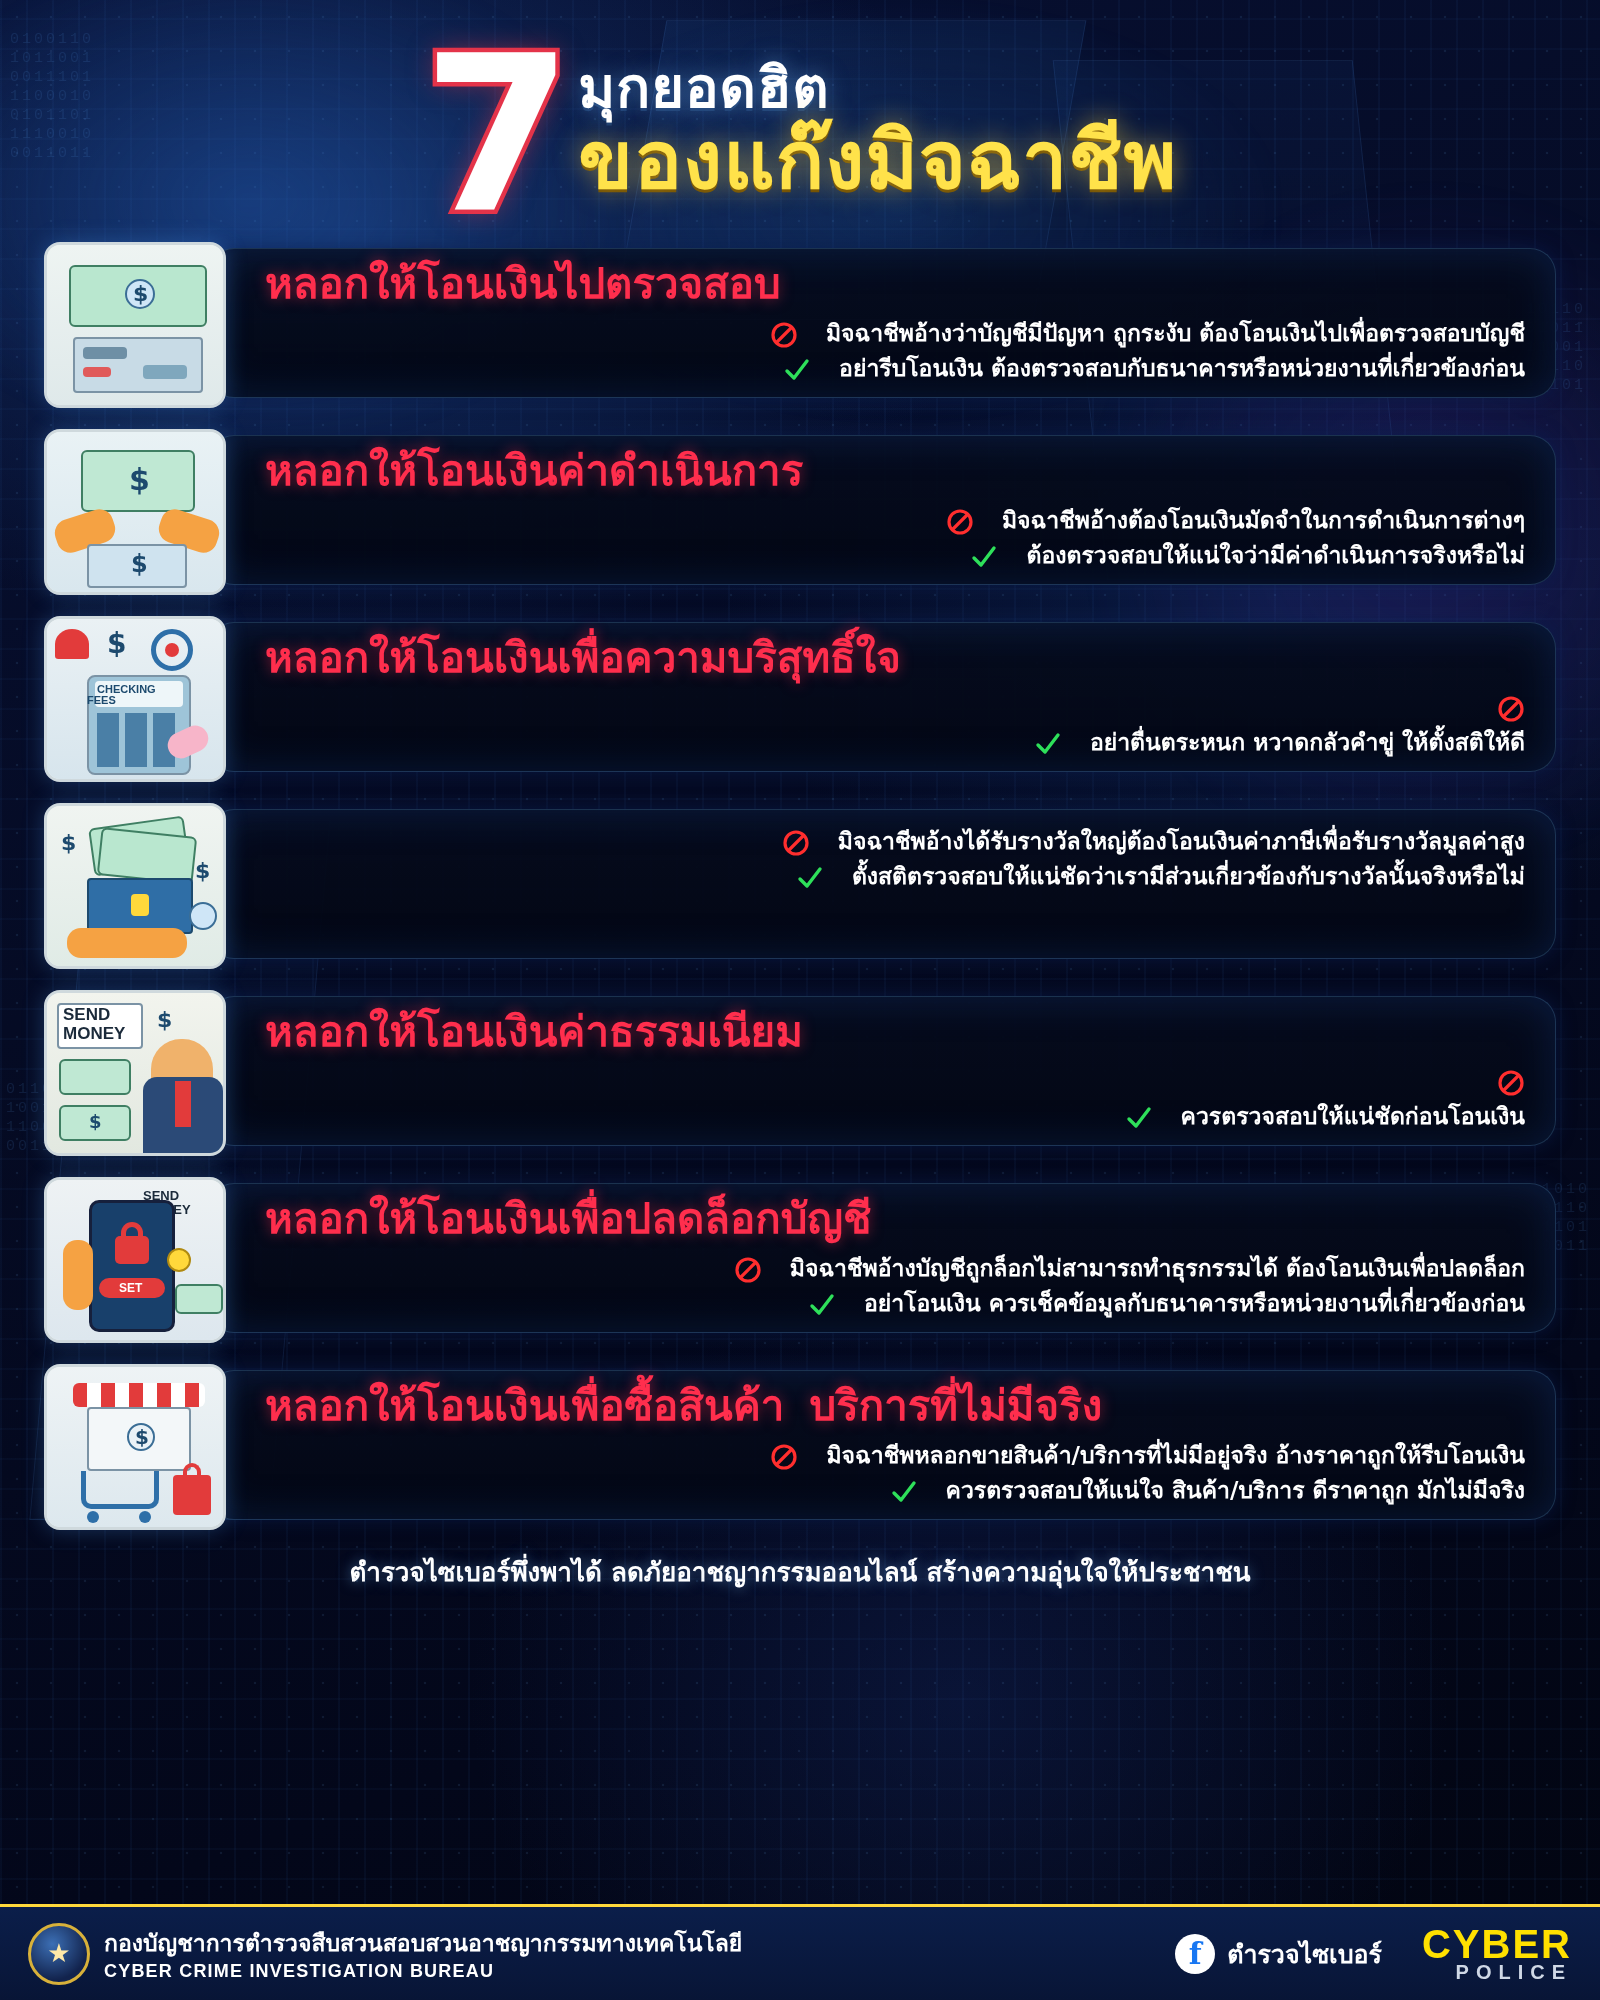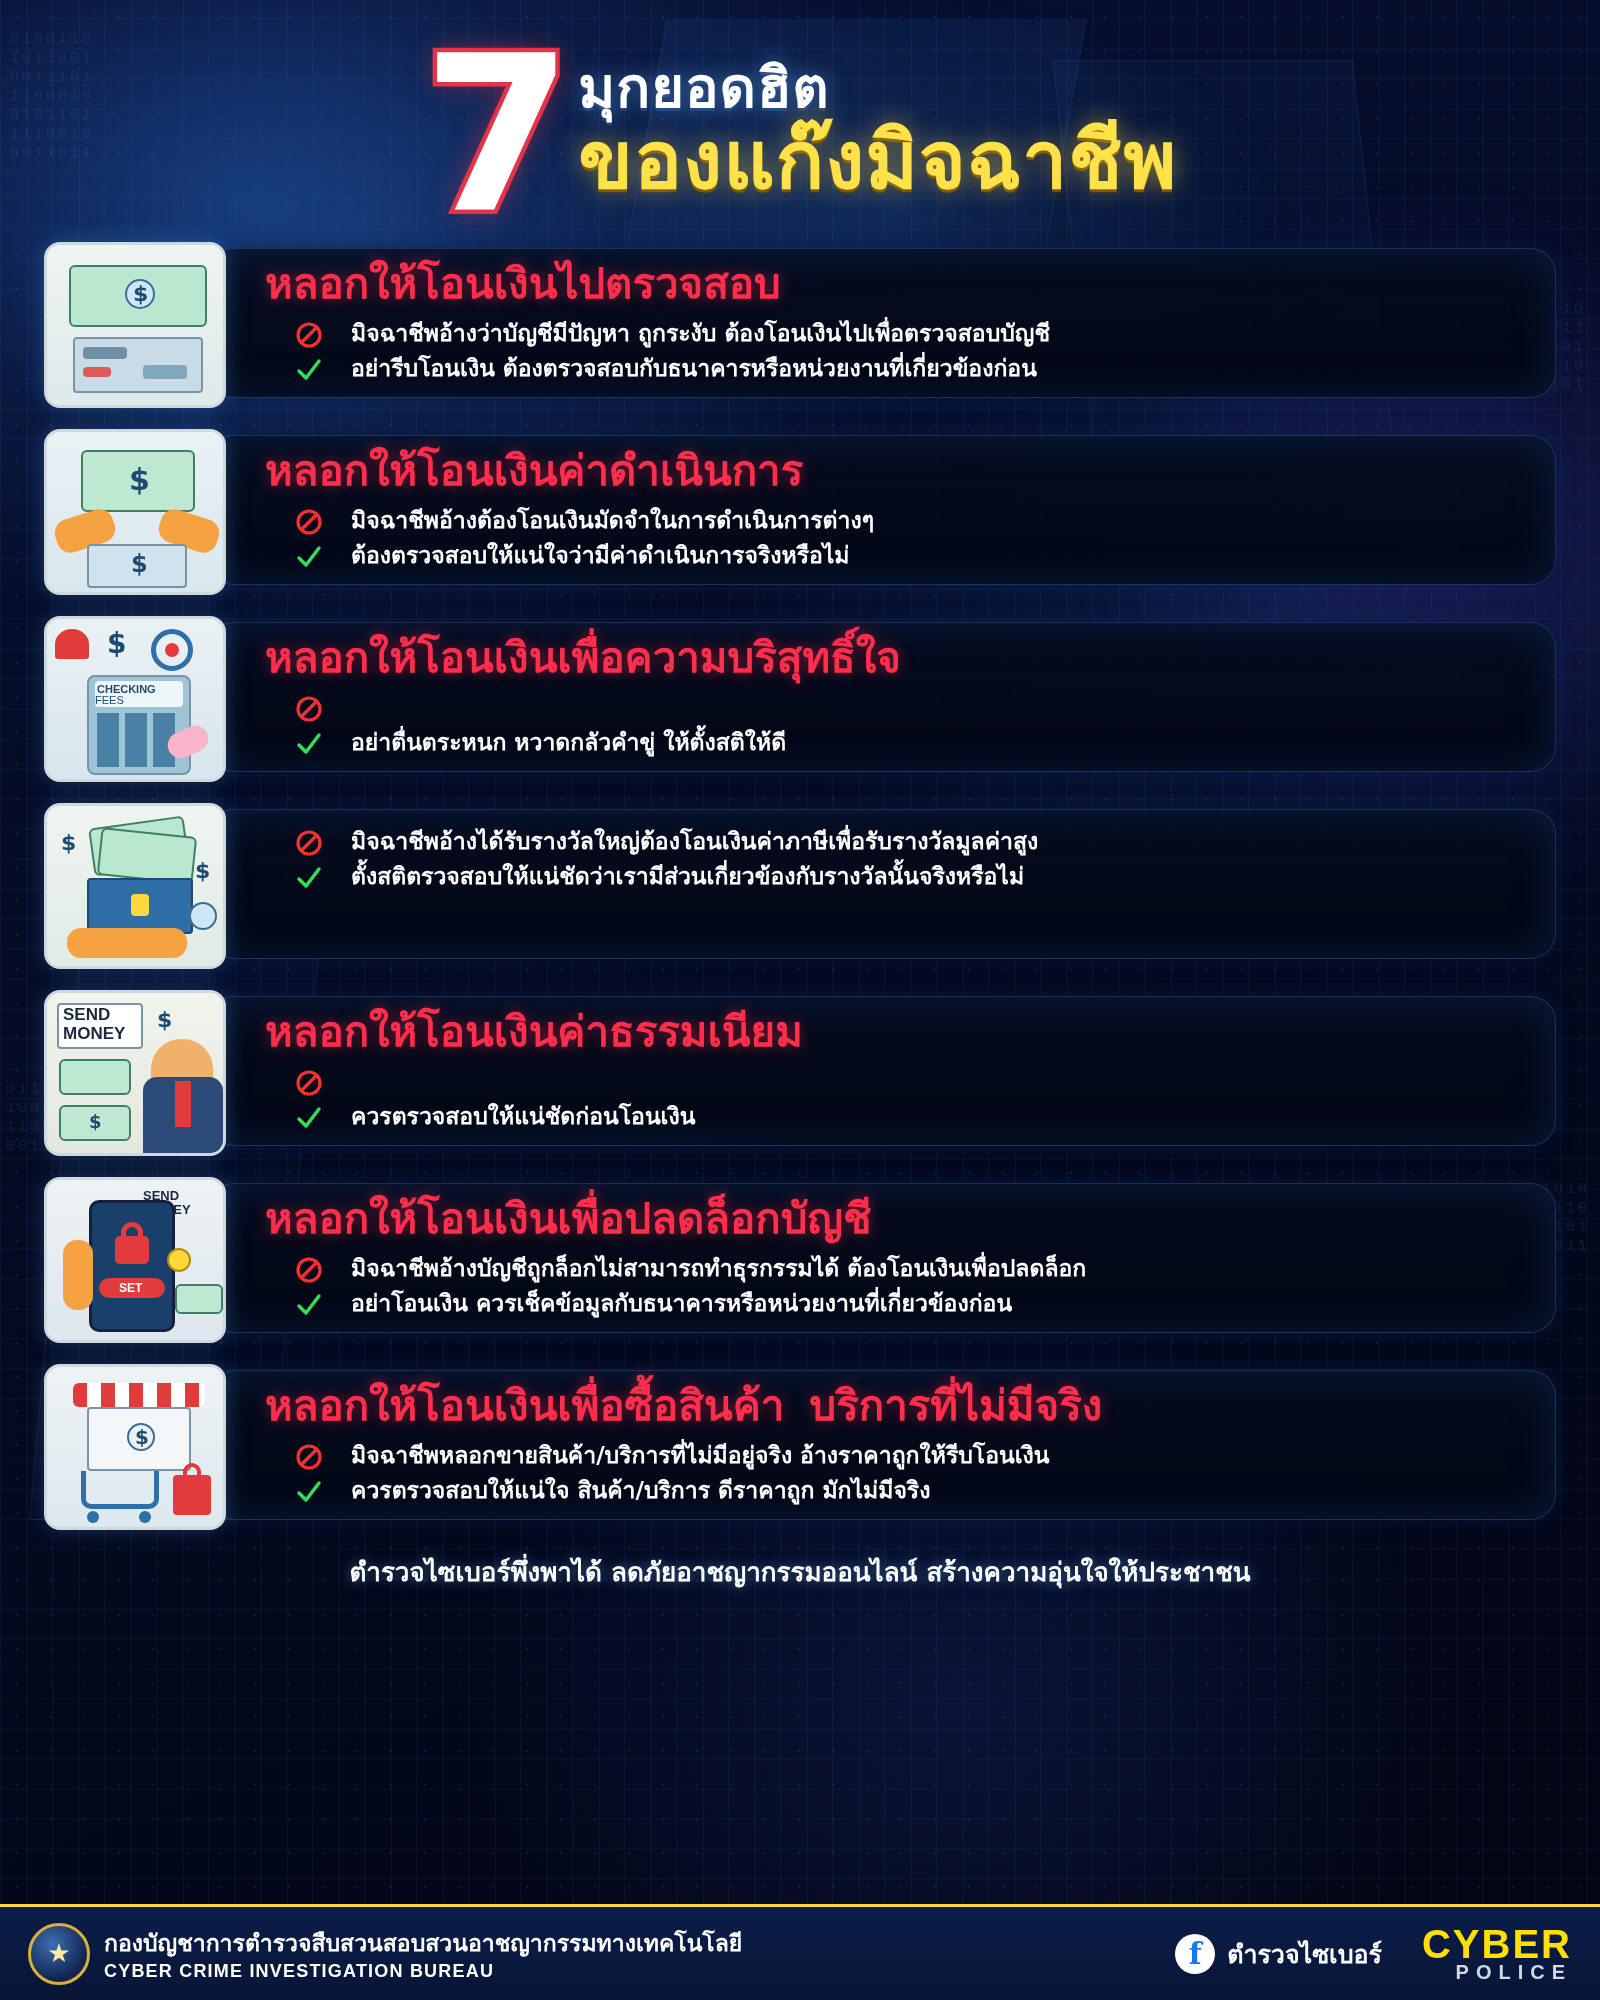--- a/index.html
+++ b/index.html
@@ -116,21 +116,21 @@
     padding: 12px 30px 12px 56px;
     box-shadow: inset 0 0 40px rgba(20,60,130,0.35), 0 0 18px rgba(10,30,80,0.6);
   }
   .bar-title {
     font-family: Liberation Mono, monospace;
     font-size: 42px; font-weight: bold; color: #ff2e4d;
     text-shadow: 0 0 14px rgba(255,46,77,0.5);
     line-height: 1.25;
     margin-bottom: 4px;
   }
-  .pt { display: flex; align-items: flex-start; gap: 28px; margin: 5px 0 0 30px; }
+  .pt { display: flex; align-items: flex-start; gap: 28px; margin: 5px 0 0 30px; justify-content: flex-end; }
   .pt-icon { flex: 0 0 28px; width: 28px; height: 28px; margin-top: 2px; }
   .pt-text {
     font-family: "DejaVu Sans", sans-serif;
     font-size: 23px; font-weight: bold; color: #ffffff; line-height: 1.3;
   }
   .pt-text.ok { color: #ffffff; }
 
   
   .ill { position: absolute; inset: 0; }
   .ill .bgp { position: absolute; inset: 0; }
@@ -299,21 +299,21 @@
       <div class="icon-box">
         <div class="ill">
           <div class="bgp" style="background:linear-gradient(180deg,#eaf1f4,#d7e5ed)"></div>
           <div style="position:absolute;left:8px;top:10px;width:34px;height:30px;background:#e23b3b;border-radius:50% 50% 10% 10%;"></div>
           <div class="dollar" style="position:absolute;left:60px;top:8px;font-size:28px;">$</div>
           <div style="position:absolute;left:104px;top:10px;width:42px;height:42px;border-radius:50%;border:5px solid #2e6fa8;"></div>
           <div style="position:absolute;left:118px;top:24px;width:14px;height:14px;border-radius:50%;background:#e23b3b;"></div>
           <div class="card" style="left:40px;top:56px;width:104px;height:100px;background:#9ec4d8;border-radius:8px;"></div>
           <div class="card" style="left:48px;top:62px;width:88px;height:26px;background:#eef6f9;border:none;"></div>
           <div style="position:absolute;left:50px;top:64px;font-size:11px;font-weight:bold;color:#1d4a6e;font-family:'Liberation Sans',sans-serif;">CHECKING</div>
-          <div style="position:absolute;left:48px;top:75px;font-size:11px;font-weight:normal;color:#1d4a6e;font-family:'Liberation Sans',sans-serif;">FEES</div>
+          <div style="position:absolute;left:40px;top:75px;font-size:11px;font-weight:bold;color:#1d4a6e;font-family:'Liberation Sans',sans-serif;">FEES</div>
           <div style="position:absolute;left:50px;top:94px;width:84px;height:54px;background:repeating-linear-gradient(90deg,#4a7fa6 0 22px,#9ec4d8 22px 28px),repeating-linear-gradient(0deg,#4a7fa6 0 14px,#9ec4d8 14px 18px);"></div>
           <div class="hand" style="left:120px;top:110px;width:42px;height:26px;transform:rotate(-25deg);background:#f7b5c9;"></div>
         </div>
       </div>
       <div class="bar">
         <div class="bar-title">หลอกให้โอนเงินเพื่อความบริสุทธิ์ใจ</div>
         <div class="pt">
           <span class="pt-icon">
             <svg viewBox="0 0 28 28" width="28" height="28">
                 <circle cx="14" cy="14" r="11" fill="none" stroke="#ff2e2e" stroke-width="3.2"></circle>

